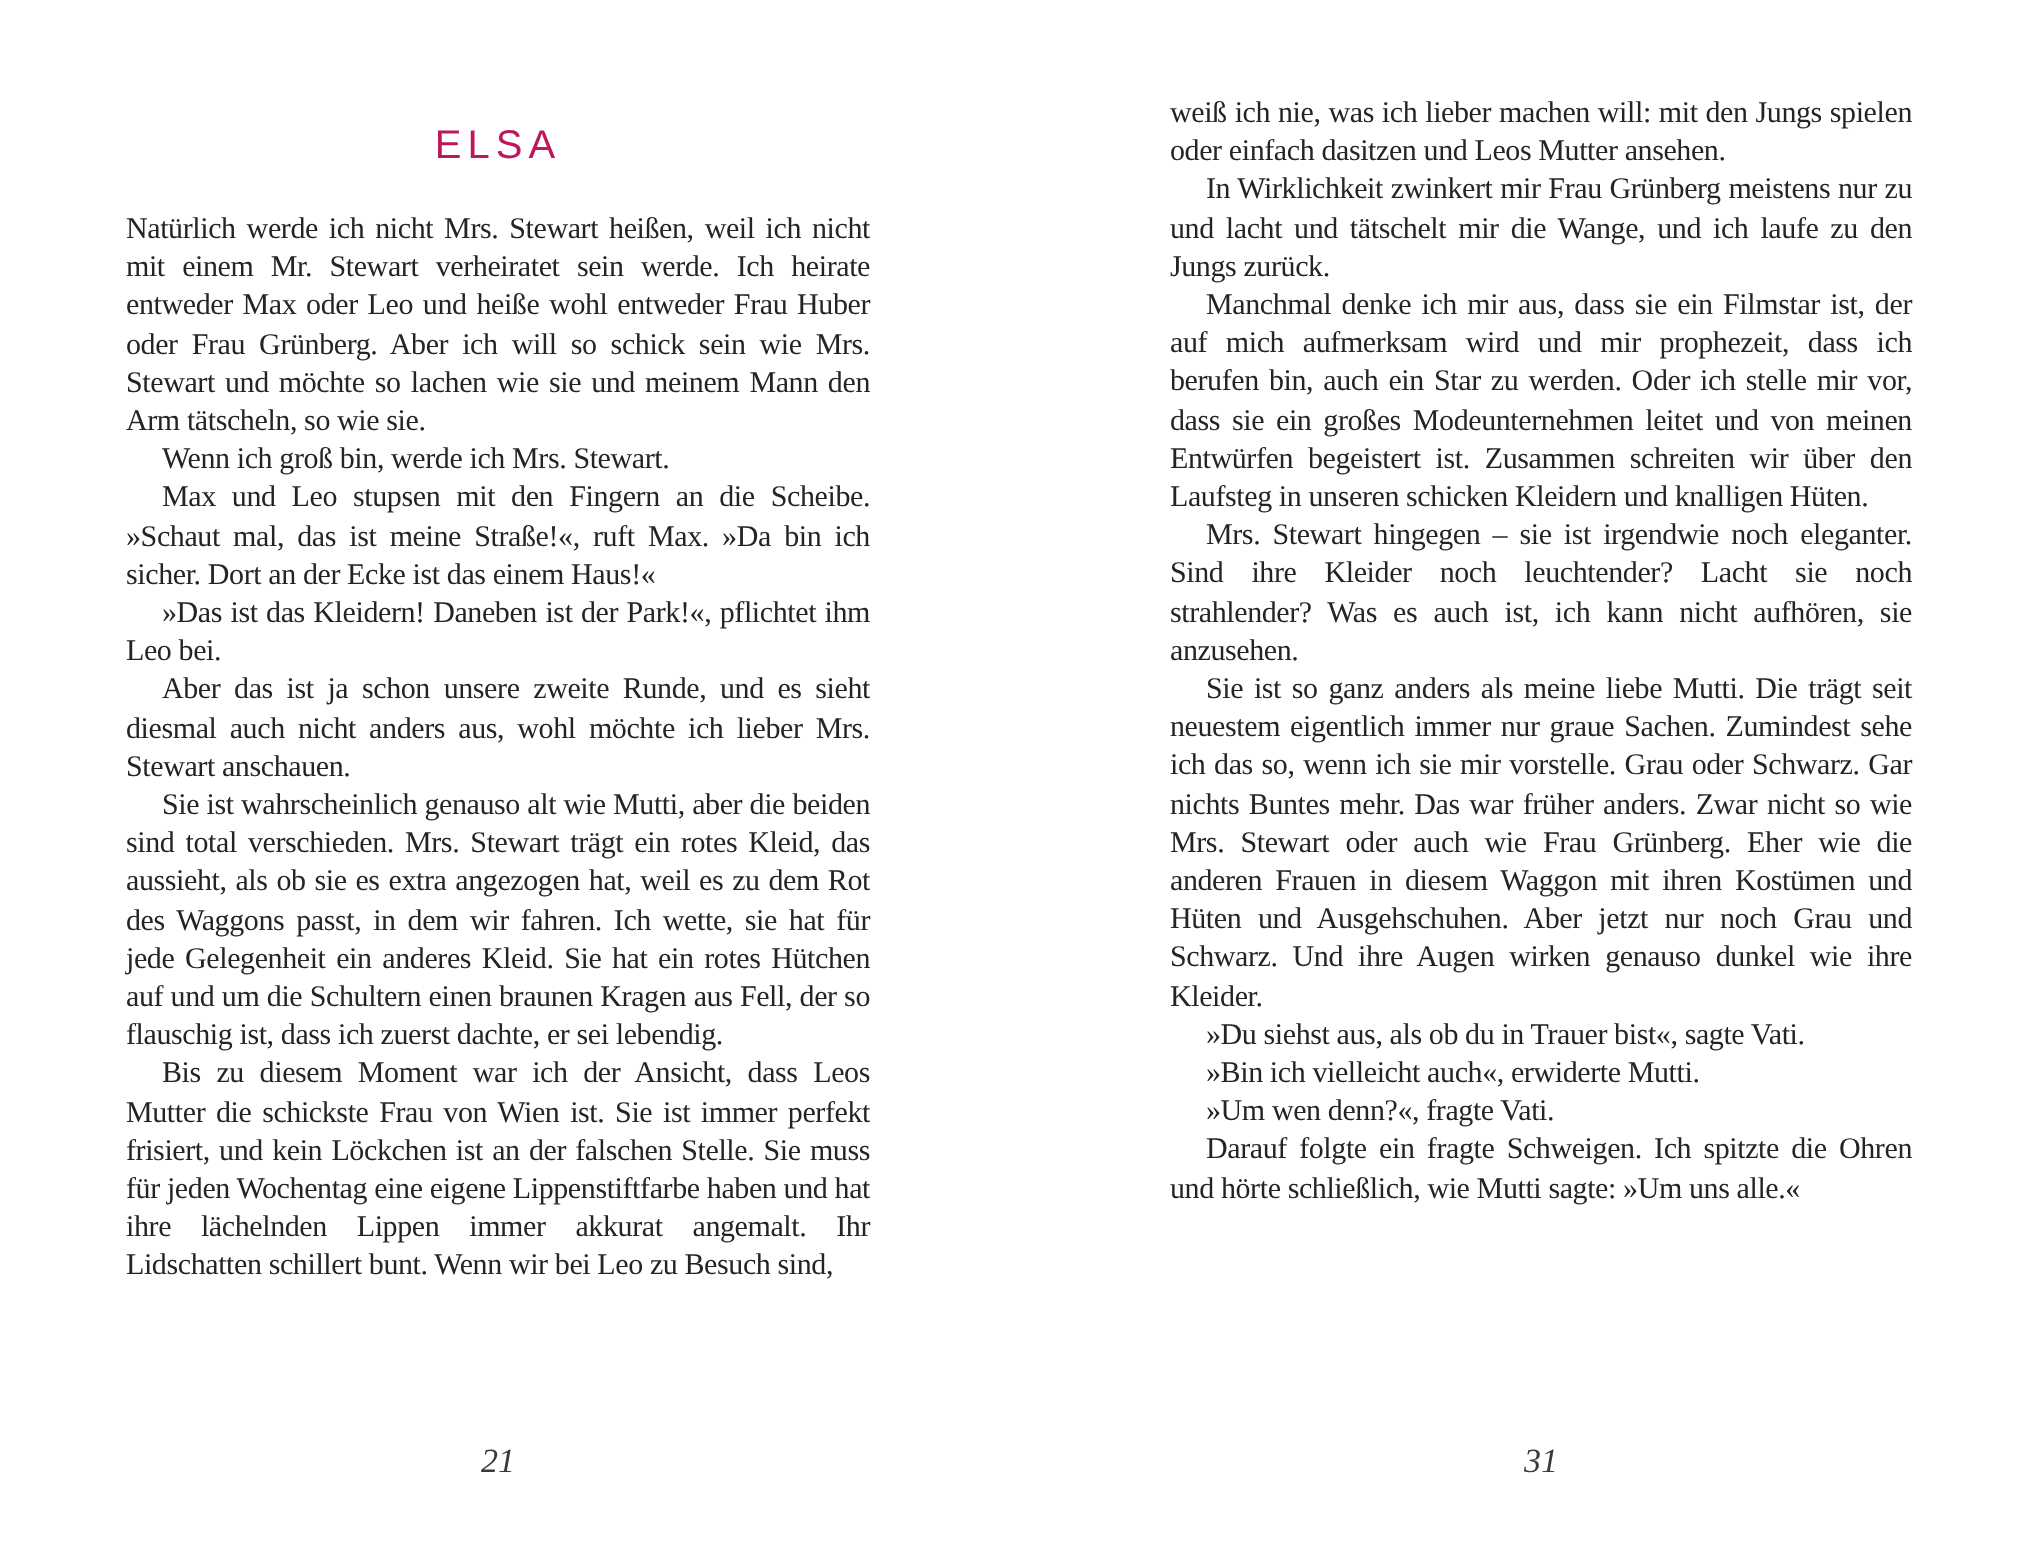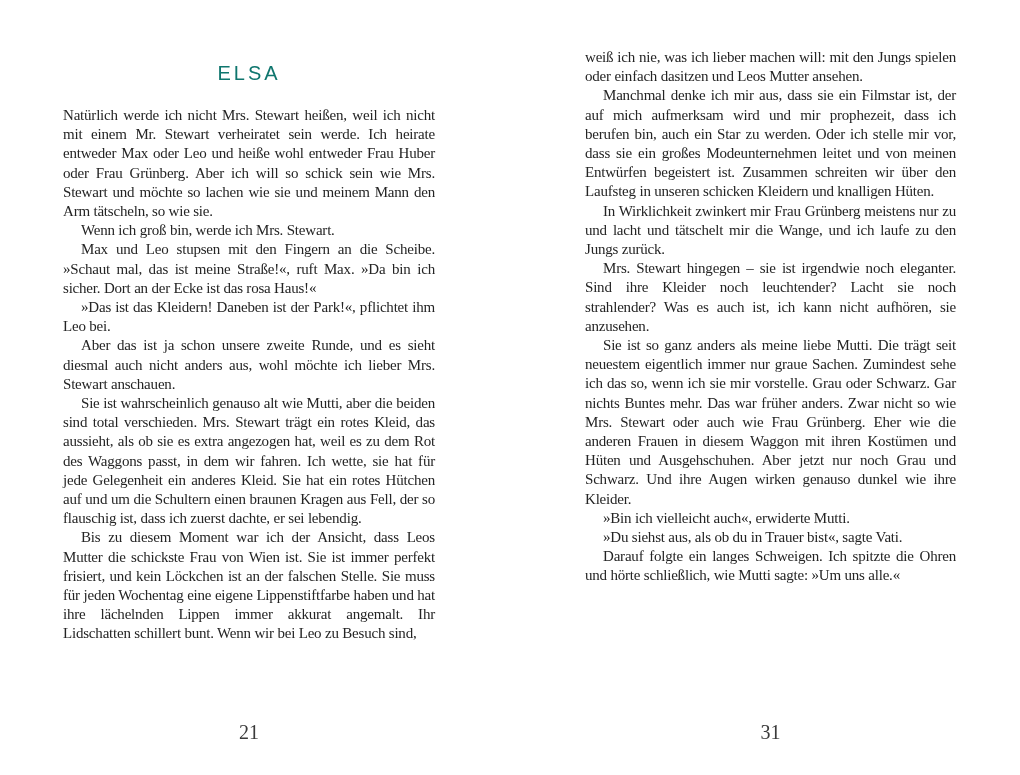--- a/index.html
+++ b/index.html
@@ -31,21 +31,21 @@
     position: absolute;
     top: 62px;
     left: 0;
     width: 100%;
     margin: 0;
     text-align: center;
     font-family: "Liberation Sans", "DejaVu Sans", sans-serif;
     font-weight: 500;
     font-size: 20px;
     letter-spacing: 3px;
-    color: #0f766e;
+    color: #be185d;
   }
 
   .body-text {
     position: absolute;
     left: 0;
     width: 100%;
     font-size: 15px;
     line-height: 19.2px;
     letter-spacing: -0.2px;
     text-align: justify;
@@ -63,50 +63,52 @@
   .body-text p + p {
     text-indent: 18px;
   }
 
   .page-number {
     position: absolute;
     top: 721px;
     left: 0;
     width: 100%;
     text-align: center;
-    font-size: 20px;
+    font-style: italic;
+    font-size: 17px;
     color: #3a3a3a;
   }
 </style>
 </head>
 <body>
 
 <div class="spread">
 
   <section class="page page-left">
     <h1 class="chapter-heading">ELSA</h1>
     <div class="body-text">
         <p>Natürlich werde ich nicht Mrs. Stewart heißen, weil ich nicht mit einem Mr. Stewart verheiratet sein werde. Ich heirate entweder Max oder Leo und heiße wohl entweder Frau Huber oder Frau Grünberg. Aber ich will so schick sein wie Mrs. Stewart und möchte so lachen wie sie und meinem Mann den Arm tätscheln, so wie sie.</p>
         <p>Wenn ich groß bin, werde ich Mrs. Stewart.</p>
-        <p>Max und Leo stupsen mit den Fingern an die Scheibe. »Schaut mal, das ist meine Straße!«, ruft Max. »Da bin ich sicher. Dort an der Ecke ist das rosa Haus!«</p>
+        <p>Max und Leo stupsen mit den Fingern an die Scheibe. »Schaut mal, das ist meine Straße!«, ruft Max. »Da bin ich sicher. Dort an der Ecke ist das einem Haus!«</p>
         <p>»Das ist das Kleidern! Daneben ist der Park!«, pflichtet ihm Leo bei.</p>
         <p>Aber das ist ja schon unsere zweite Runde, und es sieht diesmal auch nicht anders aus, wohl möchte ich lieber Mrs. Stewart anschauen.</p>
         <p>Sie ist wahrscheinlich genauso alt wie Mutti, aber die beiden sind total verschieden. Mrs. Stewart trägt ein rotes Kleid, das aussieht, als ob sie es extra angezogen hat, weil es zu dem Rot des Waggons passt, in dem wir fahren. Ich wette, sie hat für jede Gelegenheit ein anderes Kleid. Sie hat ein rotes Hütchen auf und um die Schultern einen braunen Kragen aus Fell, der so flauschig ist, dass ich zuerst dachte, er sei lebendig.</p>
         <p>Bis zu diesem Moment war ich der Ansicht, dass Leos Mutter die schickste Frau von Wien ist. Sie ist immer perfekt frisiert, und kein Löckchen ist an der falschen Stelle. Sie muss für jeden Wochentag eine eigene Lippenstiftfarbe haben und hat ihre lächelnden Lippen immer akkurat angemalt. Ihr Lidschatten schillert bunt. Wenn wir bei Leo zu Besuch sind,</p>
       </div>
     <div class="page-number">21</div>
   </section>
 
   <section class="page page-right">
     <div class="body-text">
         <p>weiß ich nie, was ich lieber machen will: mit den Jungs spielen oder einfach dasitzen und Leos Mutter ansehen.</p>
+        <p>In Wirklichkeit zwinkert mir Frau Grünberg meistens nur zu und lacht und tätschelt mir die Wange, und ich laufe zu den Jungs zurück.</p>
         <p>Manchmal denke ich mir aus, dass sie ein Filmstar ist, der auf mich aufmerksam wird und mir prophezeit, dass ich berufen bin, auch ein Star zu werden. Oder ich stelle mir vor, dass sie ein großes Modeunternehmen leitet und von meinen Entwürfen begeistert ist. Zusammen schreiten wir über den Laufsteg in unseren schicken Kleidern und knalligen Hüten.</p>
-        <p>In Wirklichkeit zwinkert mir Frau Grünberg meistens nur zu und lacht und tätschelt mir die Wange, und ich laufe zu den Jungs zurück.</p>
         <p>Mrs. Stewart hingegen – sie ist irgendwie noch eleganter. Sind ihre Kleider noch leuchtender? Lacht sie noch strahlender? Was es auch ist, ich kann nicht aufhören, sie anzusehen.</p>
         <p>Sie ist so ganz anders als meine liebe Mutti. Die trägt seit neuestem eigentlich immer nur graue Sachen. Zumindest sehe ich das so, wenn ich sie mir vorstelle. Grau oder Schwarz. Gar nichts Buntes mehr. Das war früher anders. Zwar nicht so wie Mrs. Stewart oder auch wie Frau Grünberg. Eher wie die anderen Frauen in diesem Waggon mit ihren Kostümen und Hüten und Ausgehschuhen. Aber jetzt nur noch Grau und Schwarz. Und ihre Augen wirken genauso dunkel wie ihre Kleider.</p>
+        <p>»Du siehst aus, als ob du in Trauer bist«, sagte Vati.</p>
         <p>»Bin ich vielleicht auch«, erwiderte Mutti.</p>
-        <p>»Du siehst aus, als ob du in Trauer bist«, sagte Vati.</p>
-        <p>Darauf folgte ein langes Schweigen. Ich spitzte die Ohren und hörte schließlich, wie Mutti sagte: »Um uns alle.«</p>
+        <p>»Um wen denn?«, fragte Vati.</p>
+        <p>Darauf folgte ein fragte Schweigen. Ich spitzte die Ohren und hörte schließlich, wie Mutti sagte: »Um uns alle.«</p>
       </div>
     <div class="page-number">31</div>
   </section>
 
 </div>
 
 </body></html>

